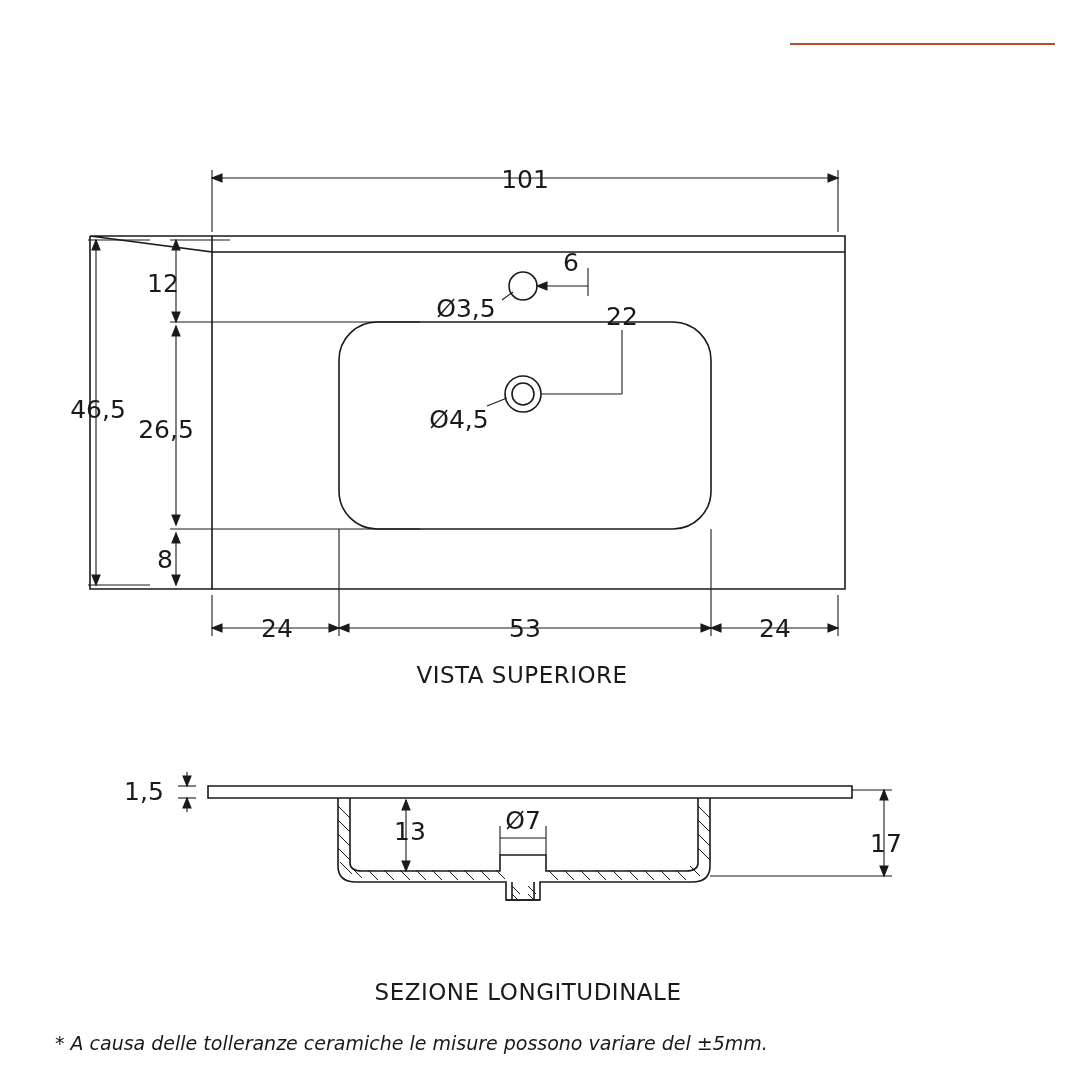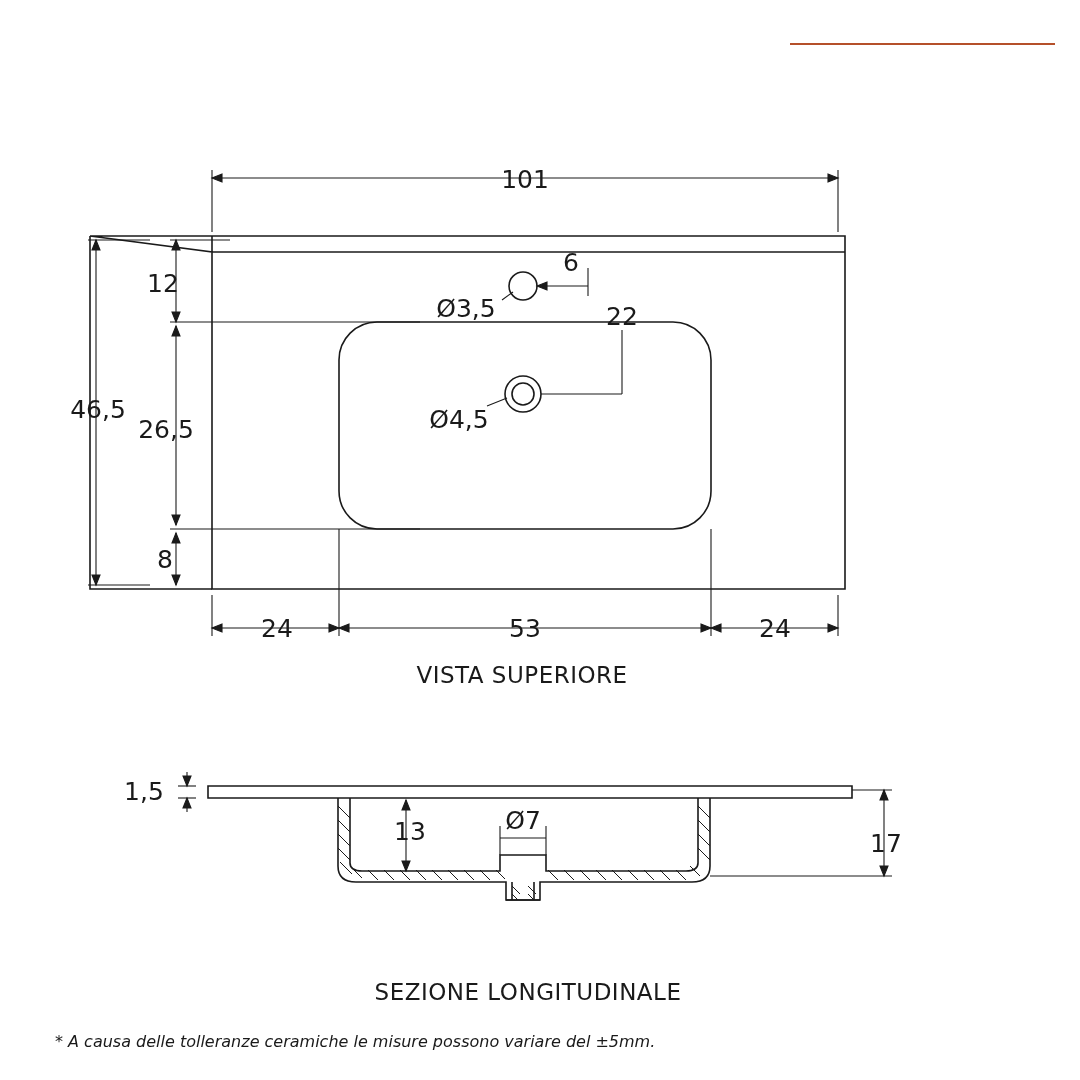--- a/index.html
+++ b/index.html
@@ -38,21 +38,21 @@
     font-size: 23px;
     fill: #1a1a1a;
     letter-spacing: 0.5px;
   }
   .note-text {
     position: absolute;
     left: 55px;
     top: 1032px;
     font-family: "DejaVu Sans", "Liberation Sans", sans-serif;
     font-style: italic;
-    font-size: 16px;
+    font-size: 19px;
     color: #1a1a1a;
     white-space: nowrap;
   }
   .accent-rule {
     position: absolute;
     left: 790px;
     top: 43px;
     width: 265px;
     height: 2px;
     background: #b5502a;

